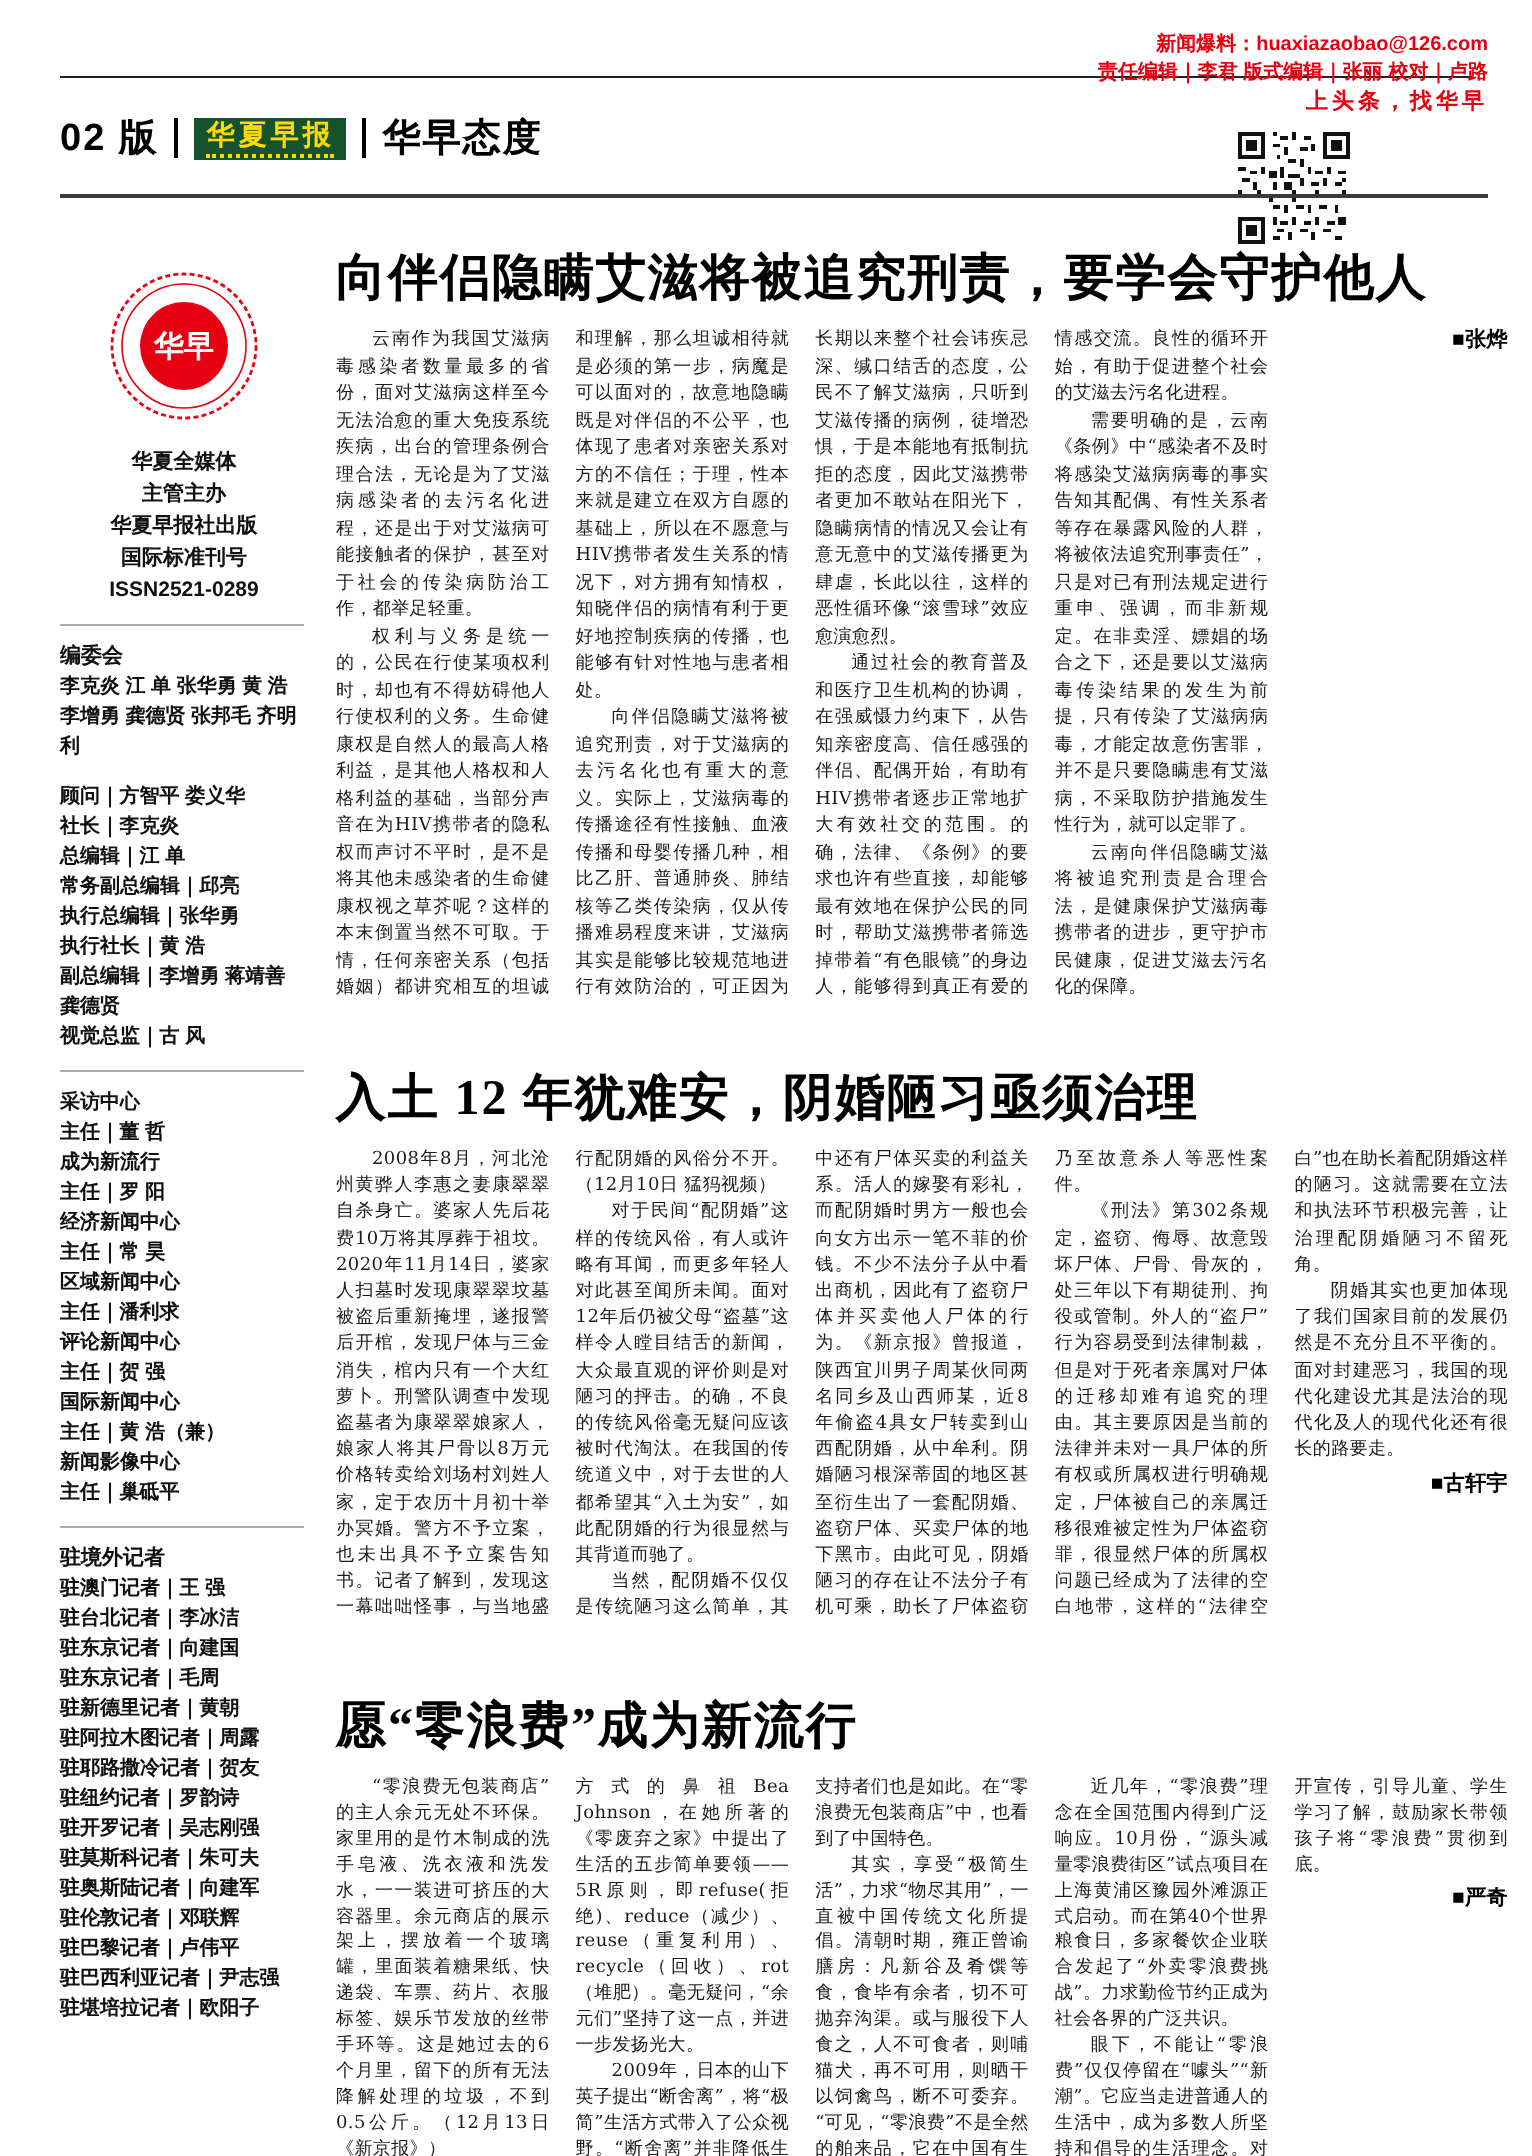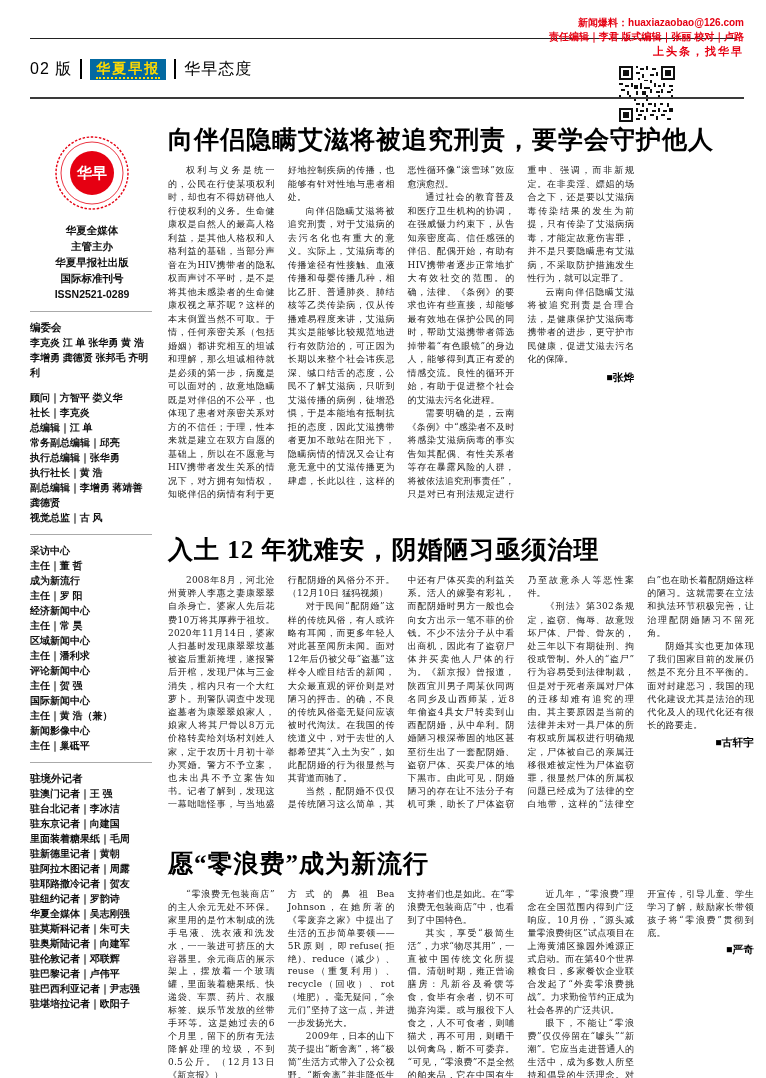--- a/index.html
+++ b/index.html
@@ -2,23 +2,23 @@
 <html lang="zh"><head>
 <meta charset="utf-8">
 <style>
   html,body{margin:0;padding:0;background:#e9e9e9;}
   .page{position:relative;width:766px;height:1078px;background:#ffffff;margin:0 auto;
         font-family:"Liberation Sans",sans-serif;color:#111;overflow:hidden;box-sizing:border-box;}
   
   .topline{position:absolute;left:30px;right:30px;top:38px;border-top:1.5px solid #222;}
   .header{position:absolute;left:30px;right:22px;top:42px;height:54px;display:flex;align-items:center;}
   .hleft{display:flex;align-items:center;gap:8px;}
-  .pagelabel,.sectionname{font-size:16px;font-weight:normal;color:#000;letter-spacing:1px;white-space:nowrap;}
+  .pagelabel,.sectionname{font-size:19px;font-weight:bold;color:#000;letter-spacing:1px;white-space:nowrap;}
   .vsep{width:2px;height:20px;background:#000;}
-  .logo{background:#0369a1;color:#ffd900;padding:2px 6px 1px 6px;display:flex;flex-direction:column;align-items:center;}
+  .logo{background:#14532d;color:#ffd900;padding:2px 6px 1px 6px;display:flex;flex-direction:column;align-items:center;}
   .logo .logotxt{font-family:"Liberation Serif",serif;font-weight:bold;font-size:14px;letter-spacing:2px;line-height:15px;}
   .logo .logobar{width:100%;border-bottom:2px dotted #ffd900;margin-top:1px;}
   .hright{margin-left:auto;display:flex;align-items:center;gap:8px;flex-direction:column;}
   .redlines{text-align:right;color:#e60012;font-weight:bold;font-size:10px;line-height:14px;white-space:nowrap;}
   .redlines .slogan{font-size:11px;letter-spacing:2px;}
   .qr{width:56px;height:56px;}
   .headrule{position:absolute;left:30px;right:22px;top:97px;border-top:2px solid #3a3a3a;}
   
   .content{position:absolute;top:108px;left:30px;right:12px;bottom:0;display:flex;}
   
@@ -206,41 +206,42 @@
         </div>
 
       <div class="sdiv"></div>
 
       <div class="sgroup">
         <div class="title">驻境外记者</div>
         <div>
             <p class="side-line">驻澳门记者｜王 强</p>
             <p class="side-line">驻台北记者｜李冰洁</p>
             <p class="side-line">驻东京记者｜向建国</p>
-            <p class="side-line">里面装着糖果纸｜毛周</p>
+            <p class="side-line">驻东京记者｜毛周</p>
             <p class="side-line">驻新德里记者｜黄朝</p>
             <p class="side-line">驻阿拉木图记者｜周露</p>
             <p class="side-line">驻耶路撒冷记者｜贺友</p>
             <p class="side-line">驻纽约记者｜罗韵诗</p>
-            <p class="side-line">华夏全媒体｜吴志刚强</p>
+            <p class="side-line">驻开罗记者｜吴志刚强</p>
             <p class="side-line">驻莫斯科记者｜朱可夫</p>
             <p class="side-line">驻奥斯陆记者｜向建军</p>
             <p class="side-line">驻伦敦记者｜邓联辉</p>
             <p class="side-line">驻巴黎记者｜卢伟平</p>
             <p class="side-line">驻巴西利亚记者｜尹志强</p>
             <p class="side-line">驻堪培拉记者｜欧阳子</p>
           </div>
       </div>
     </aside>
 
     <main class="main">
 
       <section class="article a1">
         <h2>向伴侣隐瞒艾滋将被追究刑责，要学会守护他人</h2>
         <div class="body body-1">
+            <p class="para">云南作为我国艾滋病毒感染者数量最多的省份，面对艾滋病这样至今无法治愈的重大免疫系统疾病，出台的管理条例合理合法，无论是为了艾滋病感染者的去污名化进程，还是出于对艾滋病可能接触者的保护，甚至对于社会的传染病防治工作，都举足轻重。</p>
             <p class="para">权利与义务是统一的，公民在行使某项权利时，却也有不得妨碍他人行使权利的义务。生命健康权是自然人的最高人格利益，是其他人格权和人格利益的基础，当部分声音在为HIV携带者的隐私权而声讨不平时，是不是将其他未感染者的生命健康权视之草芥呢？这样的本末倒置当然不可取。于情，任何亲密关系（包括婚姻）都讲究相互的坦诚和理解，那么坦诚相待就是必须的第一步，病魔是可以面对的，故意地隐瞒既是对伴侣的不公平，也体现了患者对亲密关系对方的不信任；于理，性本来就是建立在双方自愿的基础上，所以在不愿意与HIV携带者发生关系的情况下，对方拥有知情权，知晓伴侣的病情有利于更好地控制疾病的传播，也能够有针对性地与患者相处。</p>
             <p class="para">向伴侣隐瞒艾滋将被追究刑责，对于艾滋病的去污名化也有重大的意义。实际上，艾滋病毒的传播途径有性接触、血液传播和母婴传播几种，相比乙肝、普通肺炎、肺结核等乙类传染病，仅从传播难易程度来讲，艾滋病其实是能够比较规范地进行有效防治的，可正因为长期以来整个社会讳疾忌深、缄口结舌的态度，公民不了解艾滋病，只听到艾滋传播的病例，徒增恐惧，于是本能地有抵制抗拒的态度，因此艾滋携带者更加不敢站在阳光下，隐瞒病情的情况又会让有意无意中的艾滋传播更为肆虐，长此以往，这样的恶性循环像“滚雪球”效应愈演愈烈。</p>
             <p class="para">通过社会的教育普及和医疗卫生机构的协调，在强威慑力约束下，从告知亲密度高、信任感强的伴侣、配偶开始，有助有HIV携带者逐步正常地扩大有效社交的范围。的确，法律、《条例》的要求也许有些直接，却能够最有效地在保护公民的同时，帮助艾滋携带者筛选掉带着“有色眼镜”的身边人，能够得到真正有爱的情感交流。良性的循环开始，有助于促进整个社会的艾滋去污名化进程。</p>
             <p class="para">需要明确的是，云南《条例》中“感染者不及时将感染艾滋病病毒的事实告知其配偶、有性关系者等存在暴露风险的人群，将被依法追究刑事责任”，只是对已有刑法规定进行重申、强调，而非新规定。在非卖淫、嫖娼的场合之下，还是要以艾滋病毒传染结果的发生为前提，只有传染了艾滋病病毒，才能定故意伤害罪，并不是只要隐瞒患有艾滋病，不采取防护措施发生性行为，就可以定罪了。</p>
             <p class="para">云南向伴侣隐瞒艾滋将被追究刑责是合理合法，是健康保护艾滋病毒携带者的进步，更守护市民健康，促进艾滋去污名化的保障。</p>
             <div class="byline">■张烨</div>
           </div>
         <div class="byline-holder"></div>
       </section>
 

